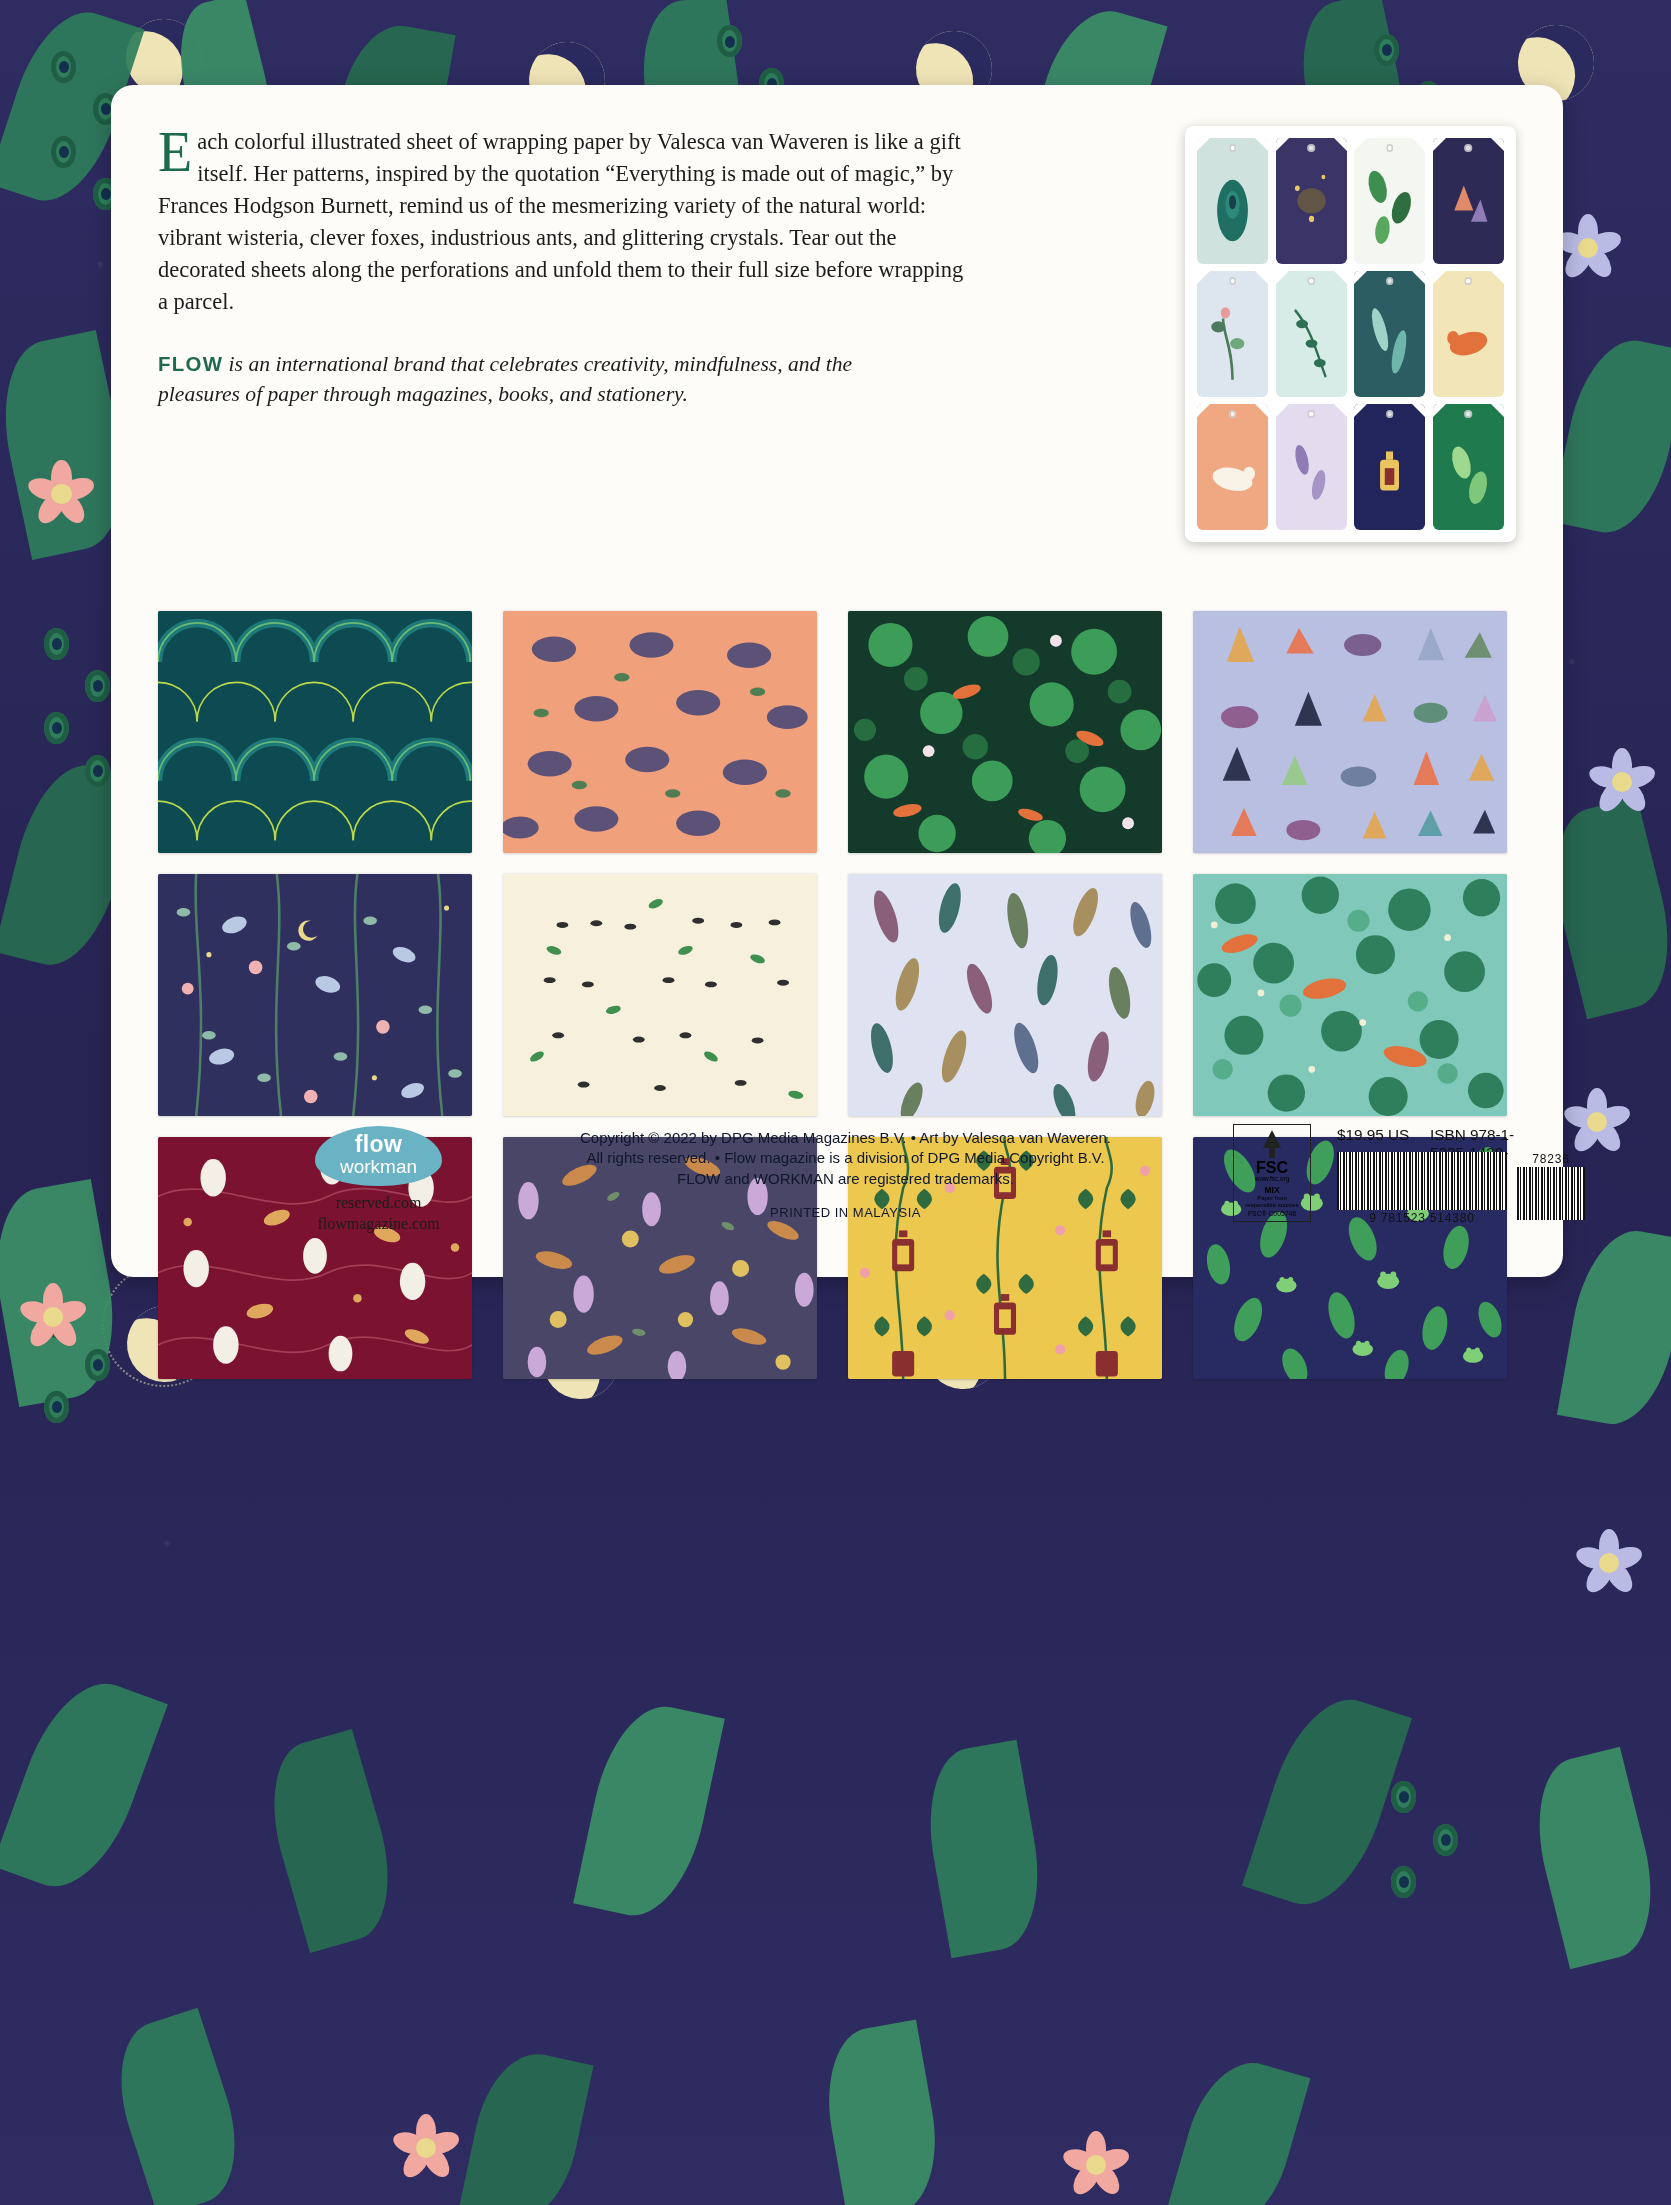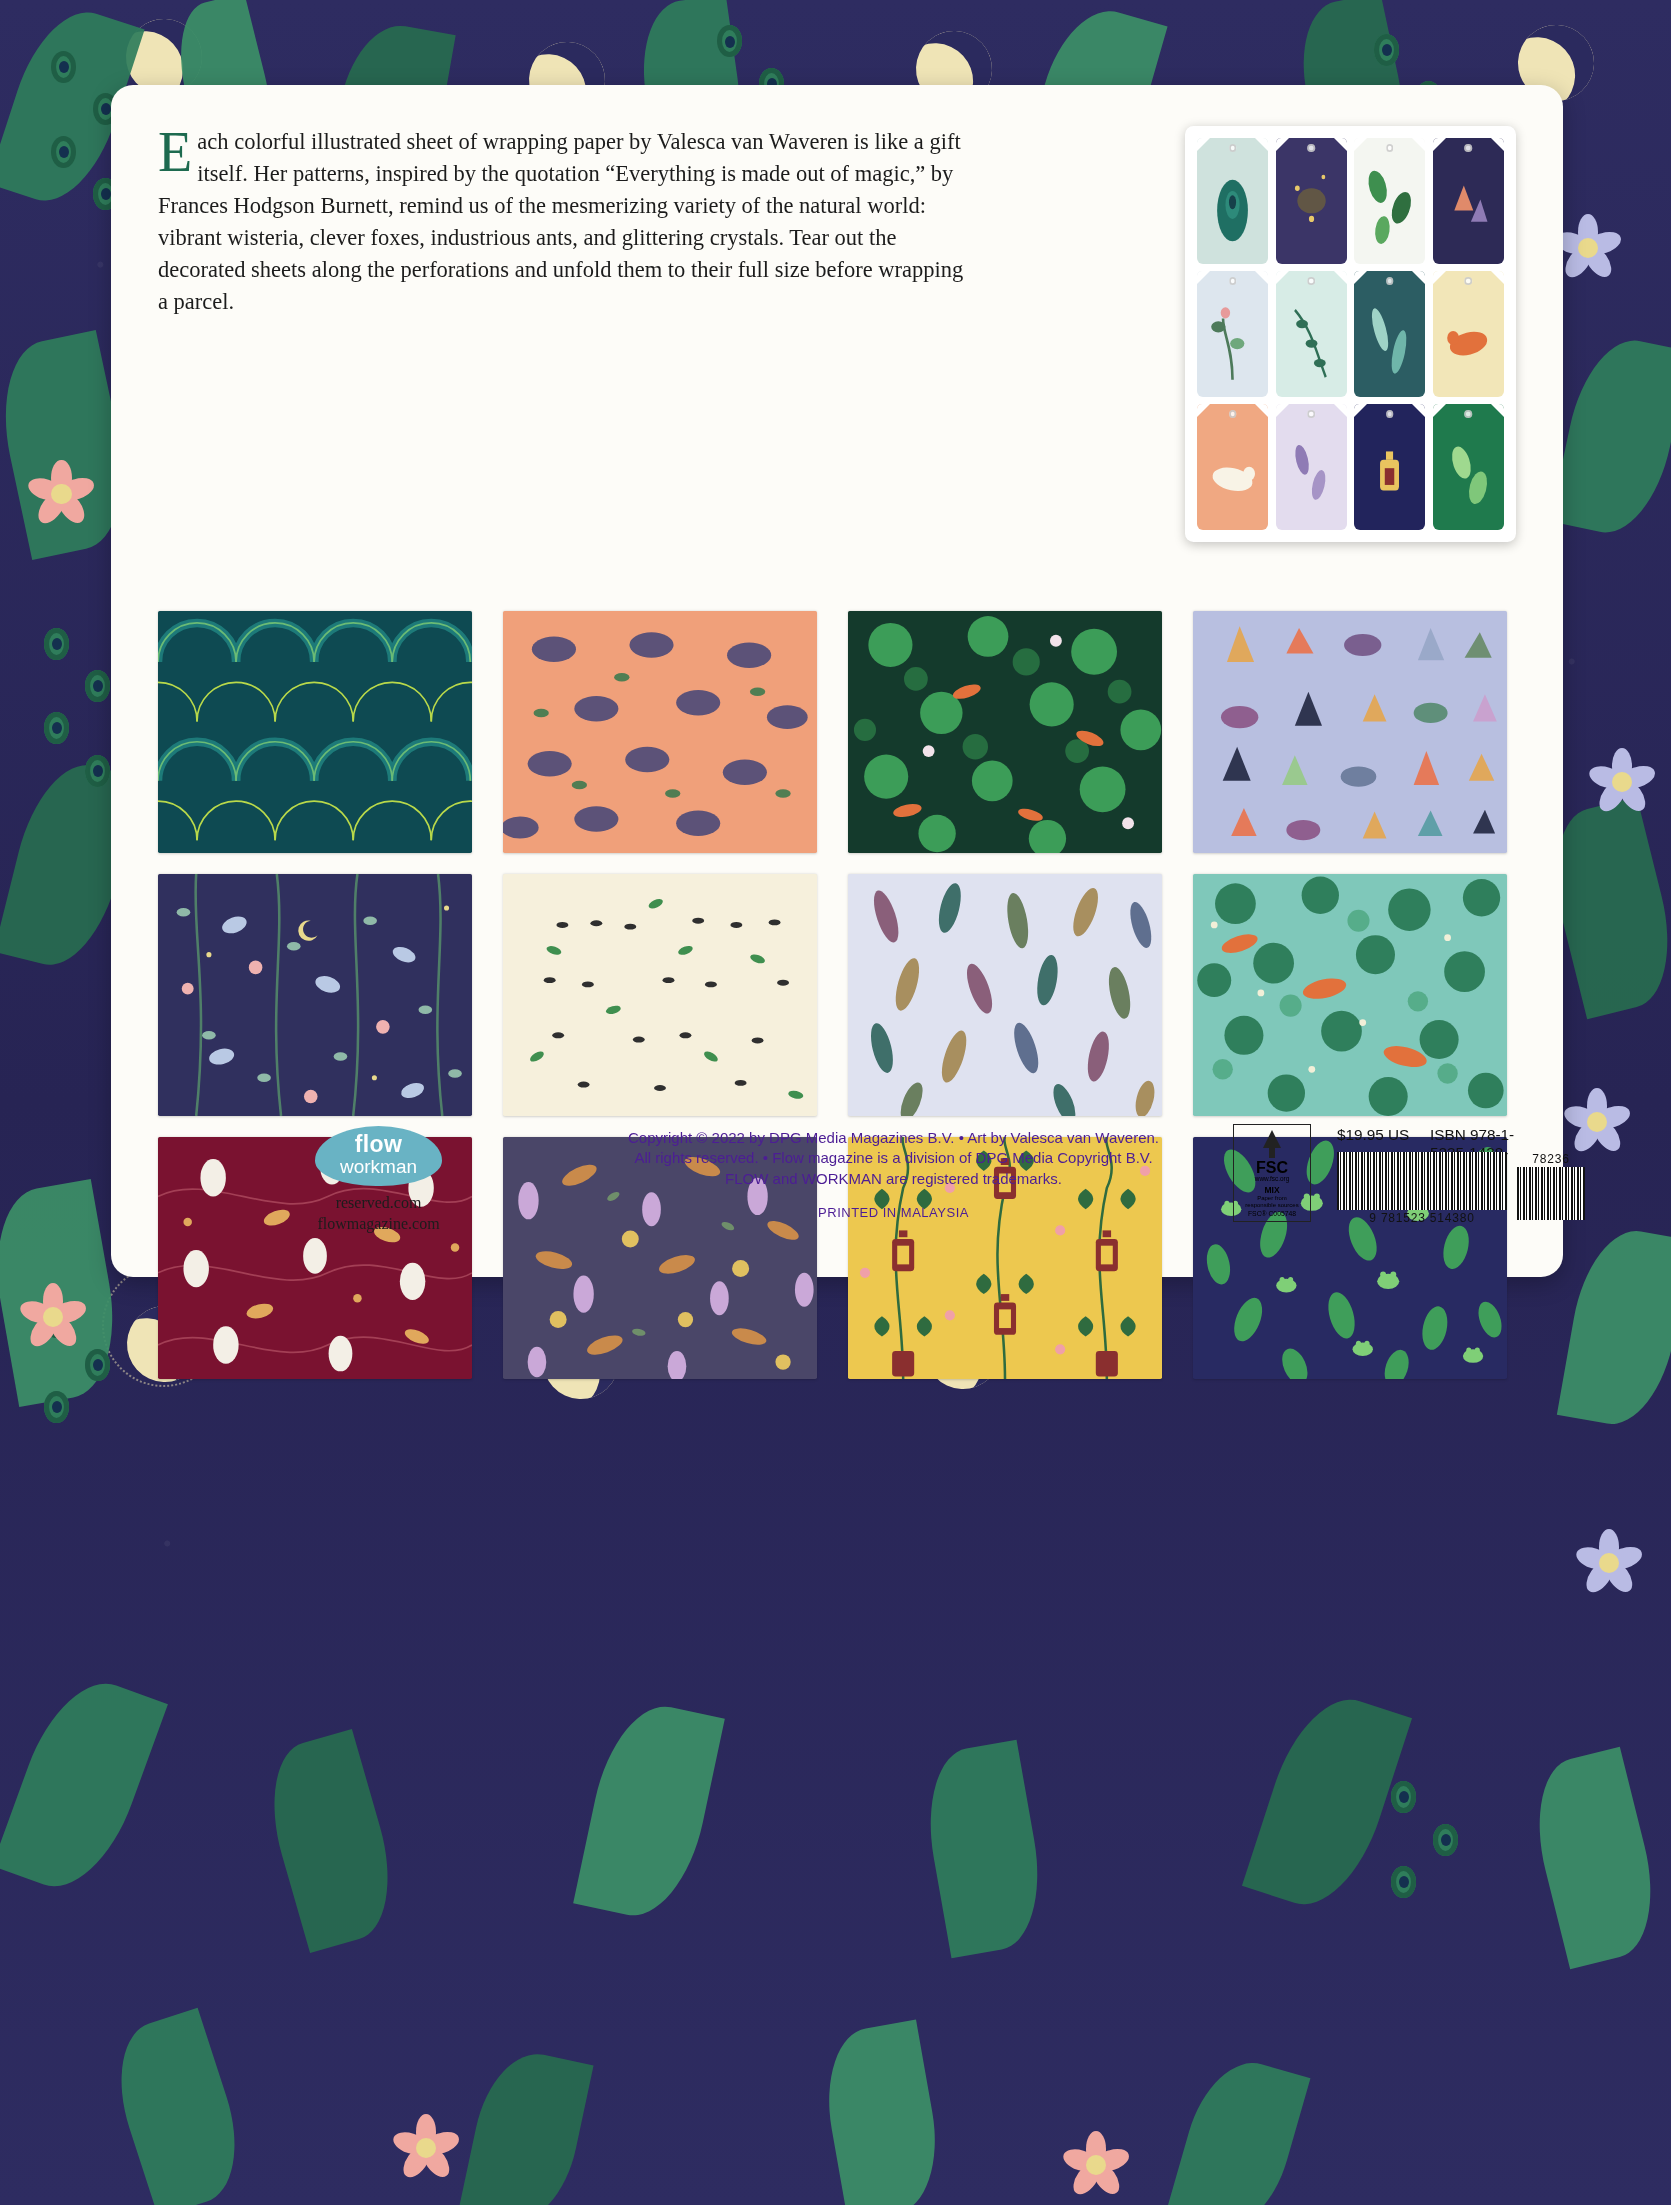--- a/index.html
+++ b/index.html
@@ -254,23 +254,22 @@
     font-family: "Liberation Serif", serif;
   }
   .copyright {
     position: absolute;
     left: 416px;
     top: 6.8px;
     width: 543px;
     text-align: center;
     font-size: 15px;
     line-height: 20.4px;
-    color: #4c1d95;
+    color: #0f172a;
     font-family: "Liberation Sans", sans-serif;
-    margin-left: 48px;
   }
   .printed {
     margin-top: 13.6px;
     font-size: 13px;
     letter-spacing: 0.5px;
   }
   .fsc {
     position: absolute;
     left: 1075px;
     top: 3.4px;
@@ -492,20 +491,21 @@
       <i class="c"></i>
   </div>
 </div>
 
 <div class="card">
 
   <div class="copy">
     <p class="blurb"><span class="dropcap">E</span><span>ach colorful illustrated sheet of wrapping paper by Valesca van Waveren is like a gift itself. Her patterns, inspired by the quotation “Everything is made out of magic,” by Frances Hodgson Burnett, remind us of the mesmerizing variety of the natural world: vibrant wisteria, clever foxes, industrious ants, and glittering crystals. Tear out the decorated sheets along the perforations and unfold them to their full size before wrapping a parcel.</span></p>
 
 
+    <p class="brandline"><span class="flowmark">FLOW</span><span> is an international brand that celebrates creativity, mindfulness, and the pleasures of paper through magazines, books, and stationery.</span></p>
   </div>
 
   <div class="tagsheet">
     <div class="tag" style="background:#cfe2dd"><span class="corner-l"></span><span class="corner-r"></span>
       <svg width="100%" height="100%" viewBox="0 0 60 90" preserveAspectRatio="none">
           <ellipse cx="30" cy="52" rx="13" ry="22" fill="#1f6f63"></ellipse>
           <ellipse cx="30" cy="48" rx="6" ry="10" fill="#2d8a7a"></ellipse>
           <ellipse cx="30" cy="46" rx="3" ry="5" fill="#16404a"></ellipse>
         </svg>
     </div>

